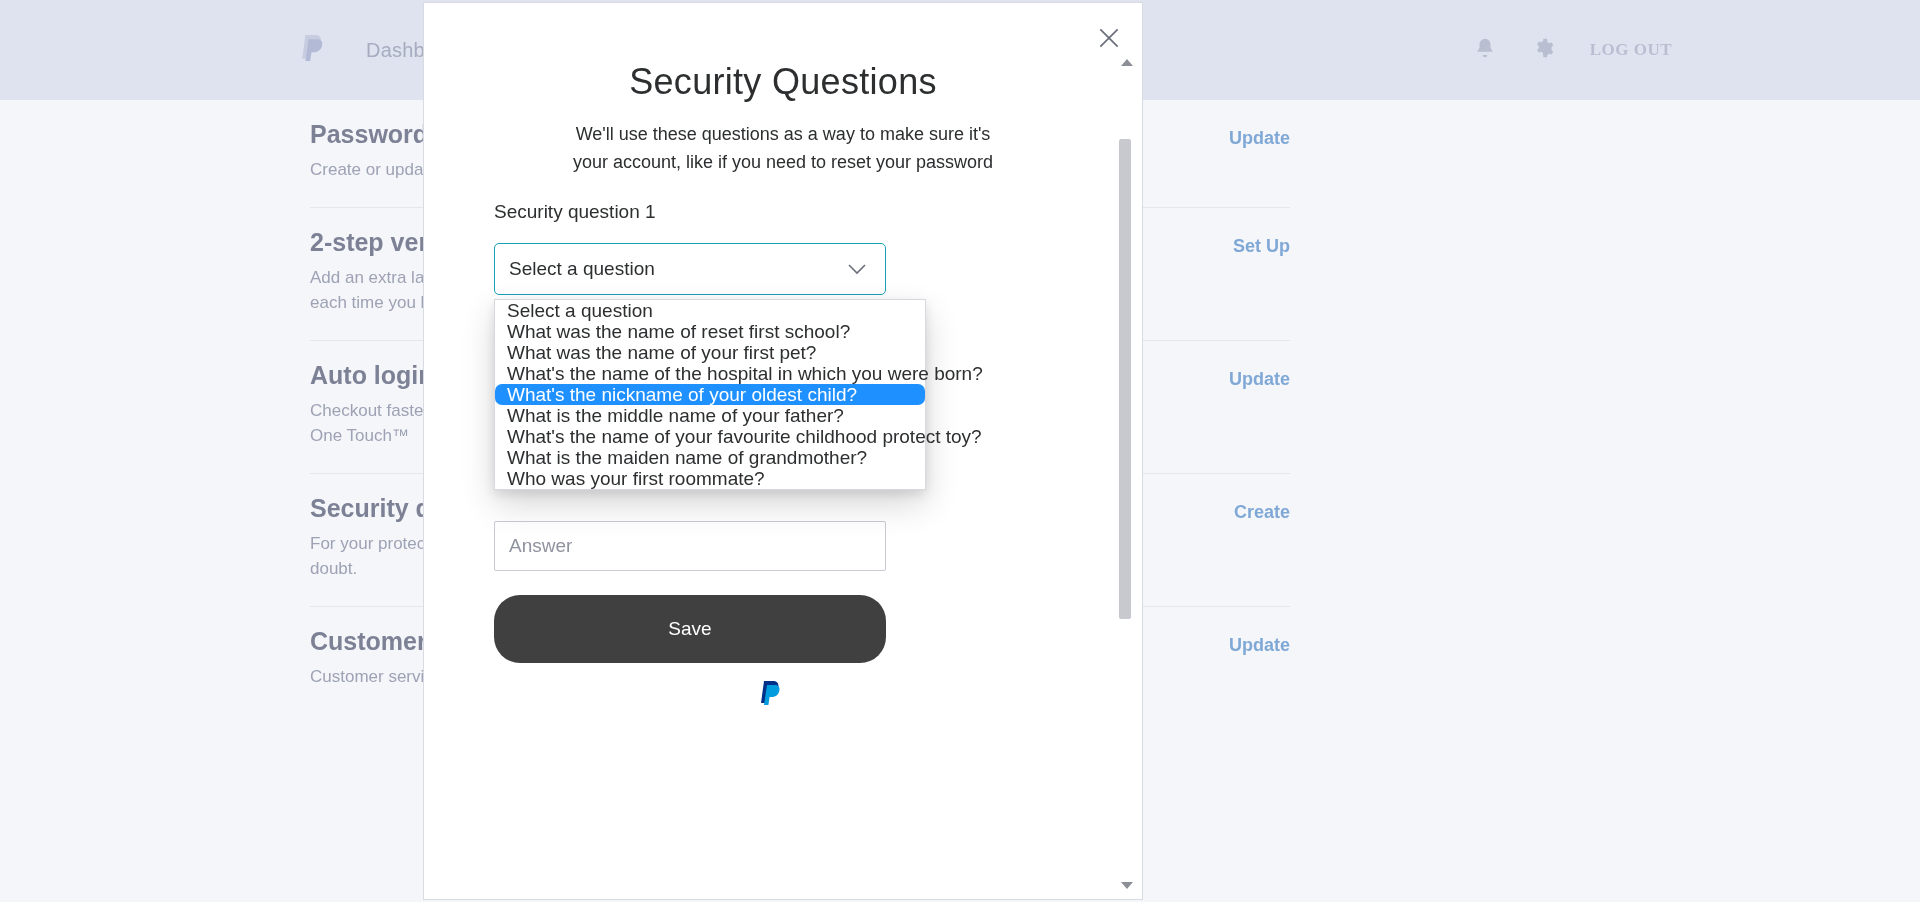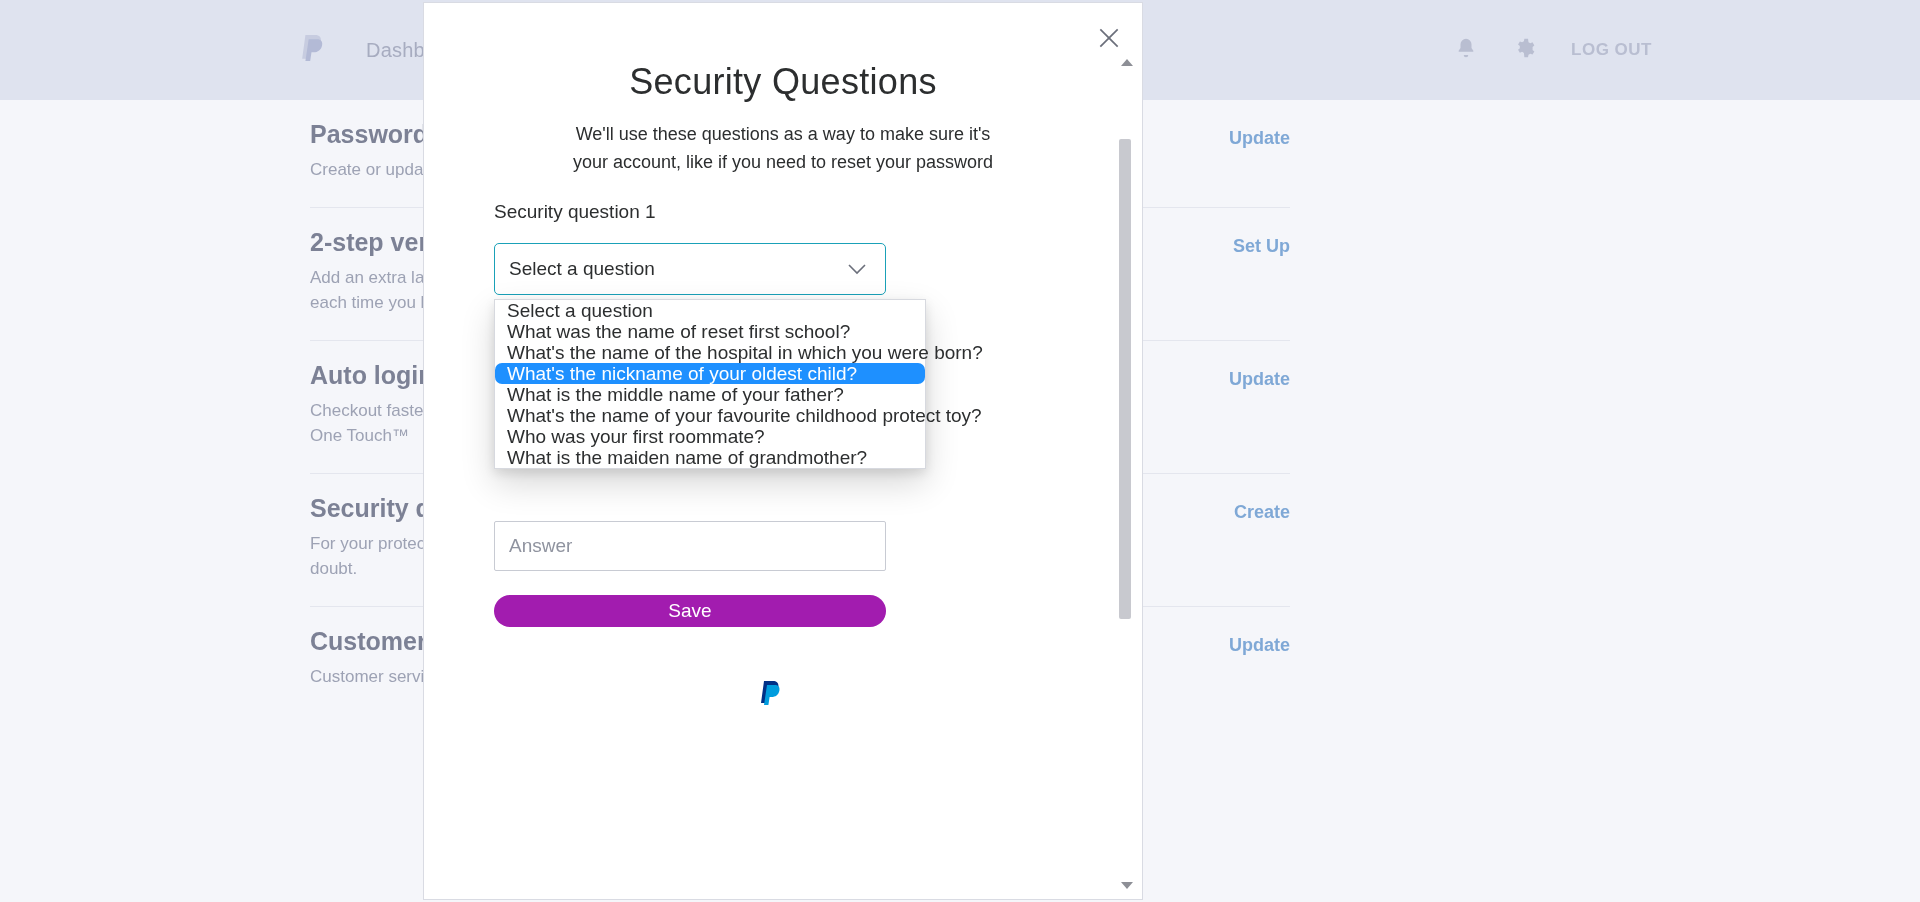--- a/index.html
+++ b/index.html
@@ -9,21 +9,21 @@
   
   .topbar {
     position: absolute; top: 0; left: 0; right: 0; height: 100px;
     background: #dfe3ef;
     display: flex; align-items: center; padding: 0 40px;
     color: #9aa0b5;
   }
   .topbar-inner { width: 1016px; margin: 0 auto 0 260px; display:flex; align-items:center; gap:40px;}
   .logo-icon svg { width:26px; height:32px; }
   .nav-item { color:#a7acc0; font-size:20px; letter-spacing:.2px; }
-  .topbar-right { position:absolute; right:268px; top:0; height:100px; display:flex; align-items:center; gap:36px; }
+  .topbar-right { position:absolute; right:248px; top:0; height:100px; display:flex; align-items:center; gap:36px;font-family:Liberation Serif, serif; }
   .bell-icon svg, .gear-icon svg { width:22px; height:22px; fill:#b9bed1; }
   .logout { color:#b9bed1; font-weight:600; font-size:17px; letter-spacing:.5px; }
 
   
   .settings-col { position:absolute; left:310px; top:100px; width:980px; }
   .settings-item { border-bottom:1px solid #e4e6ee; padding:20px 0 24px; display:flex; justify-content:space-between; align-items:flex-start;}
   .settings-item h3 { font-size:25px; font-weight:700; color:#7c8195; margin-bottom:8px;}
   .settings-item p { font-size:17px; color:#9da2b4; line-height:1.5; max-width:560px;}
   .settings-action { color:#7fa8d6; font-weight:600; font-size:18px; margin-top:8px; white-space:nowrap;}
 
@@ -64,22 +64,22 @@
   .dropdown .opt { padding:0 12px; font-size:19px; line-height:21px; color:#2c2e2f; white-space:nowrap; cursor:pointer;}
   .dropdown .opt.hl { background:#1e90ff; color:#fff;border-radius:7px; }
 
   .answer-box {
     position:absolute; left:70px; top:518px; width:392px; height:50px;
     border:1px solid #c8cbd3; border-radius:2px; padding:0 14px;
     display:flex; align-items:center; font-size:19px; color:#8f939f; background:#fff;
   }
 
   .save-btn {
-    position:absolute; left:70px; top:592px; width:392px; height:32px;
-    background:#a21caf; color:#fff; border:none; border-radius:26px;
+    position:absolute; left:70px; top:592px; width:392px; height:68px;
+    background:#404040; color:#fff; border:none; border-radius:26px;
     font-size:19px; font-weight:500; cursor:pointer;
   }
 
   .footer-logo { position:absolute; left:0; right:22px; top:676px; display:flex; justify-content:center;}
   .footer-logo svg{height:32px;}
 
 </style>
 </head>
 <body>
 
@@ -165,26 +165,27 @@
     <div class="select-box" style="width:392px">
       <span>Select a question</span>
       <span class="chev"><svg viewBox="0 0 20 12">
             <polyline points="2,2 10,10 18,2"></polyline>
           </svg></span>
     </div>
 
     <div class="dropdown" id="dropdown">
         <div class="opt">Select a question</div>
         <div class="opt">What was the name of reset first school?</div>
+        <div class="opt">What was the name of your first pet?</div>
         <div class="opt">What's the name of the hospital in which you were born?</div>
         <div class="opt hl">What's the nickname of your oldest child?</div>
         <div class="opt">What is the middle name of your father?</div>
         <div class="opt">What's the name of your favourite childhood protect toy?</div>
+        <div class="opt">What is the maiden name of grandmother?</div>
         <div class="opt">Who was your first roommate?</div>
-        <div class="opt">What is the maiden name of grandmother?</div>
       </div>
 
     <div class="answer-box">
       <span>Answer</span>
     </div>
 
     <button class="save-btn">Save</button>
 
     <div class="footer-logo">
       <svg viewBox="0 0 26 32">

